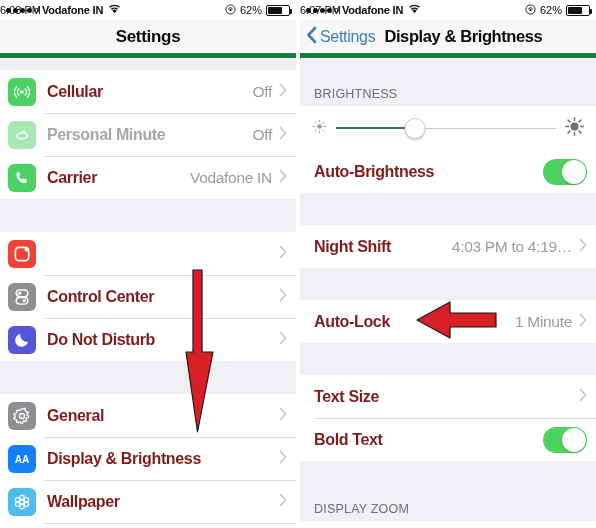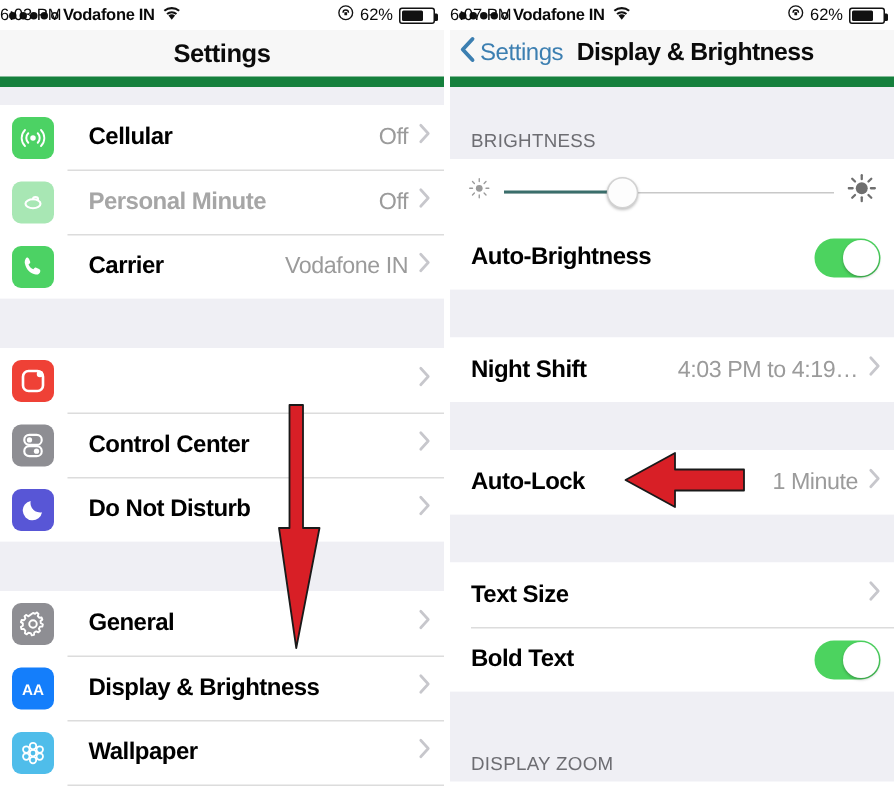--- a/index.html
+++ b/index.html
@@ -39,21 +39,21 @@
   .battery { width: 24px; height: 11px; border: 1px solid #111; border-radius: 2px; position: relative; }
   .battery::after {
     content: ""; position: absolute; right: -3px; top: 3px;
     width: 2px; height: 5px; background: #111; border-radius: 0 1px 1px 0;
   }
   .battery .fill { position: absolute; left: 1px; top: 1px; bottom: 1px; width: 62%; background: #111; border-radius: 1px; }
 
   
   .navbar {
     height: 38px; background: #f7f7f7;
-    border-bottom: 7px solid #15803d;
+    border-bottom: 5px solid #15803d;
     display: flex; align-items: center; justify-content: center;
     position: relative;
   }
   .nav-title { font-size: 17px; font-weight: bold; color: #0b0b0b; letter-spacing: -0.3px; }
   .navbar-left { justify-content: flex-start; padding-left: 6px; gap: 4px; }
   .back-btn { display: flex; align-items: center; gap: 2px; cursor: pointer; }
   .back-chev { display: block; }
   .back-label { font-size: 16px; color: #3c7fb1; letter-spacing: -0.3px; }
   .nav-title-left { font-size: 16.5px; font-weight: bold; color: #0b0b0b; letter-spacing: -0.4px; margin-left: 5px; }
 
@@ -65,25 +65,25 @@
     height: 43px; background: #ffffff;
     padding: 0 9px 0 8px;
     position: relative; cursor: pointer;
   }
   .row + .row::before {
     content: ""; position: absolute; left: 45px; right: 0; top: 0; height: 1px; background: #dcdcdc;
   }
   .row-noicon + .row-noicon::before { left: 14px; }
   .icon-box {
     width: 28px; height: 28px; border-radius: 6px;
-    flex: 0 0 28px; margin-right: 23px;
+    flex: 0 0 28px; margin-right: 11px;
     display: flex; align-items: center; justify-content: center;
     color: #fff;
   }
-  .row-label { font-size: 16px; font-weight: bold; color: #000000; letter-spacing: -0.35px; white-space: nowrap; }
+  .row-label { font-size: 16px; font-weight: bold; color: #7f1d1d; letter-spacing: -0.35px; white-space: nowrap; }
   .row-label.dim { color: #a6a6a6; }
   .row-value { margin-left: auto; font-size: 15.5px; color: #9b9b9b; letter-spacing: -0.3px; white-space: nowrap; }
   .chev { margin-left: 7px; flex: 0 0 auto; display: block; }
   .chev-only { margin-left: auto; }
 
   
   .group-header {
     font-size: 12.5px; color: #6d6d72; letter-spacing: 0.2px;
     padding: 0 0 5px 14px; display: flex; align-items: flex-end; height: 100%;
   }

